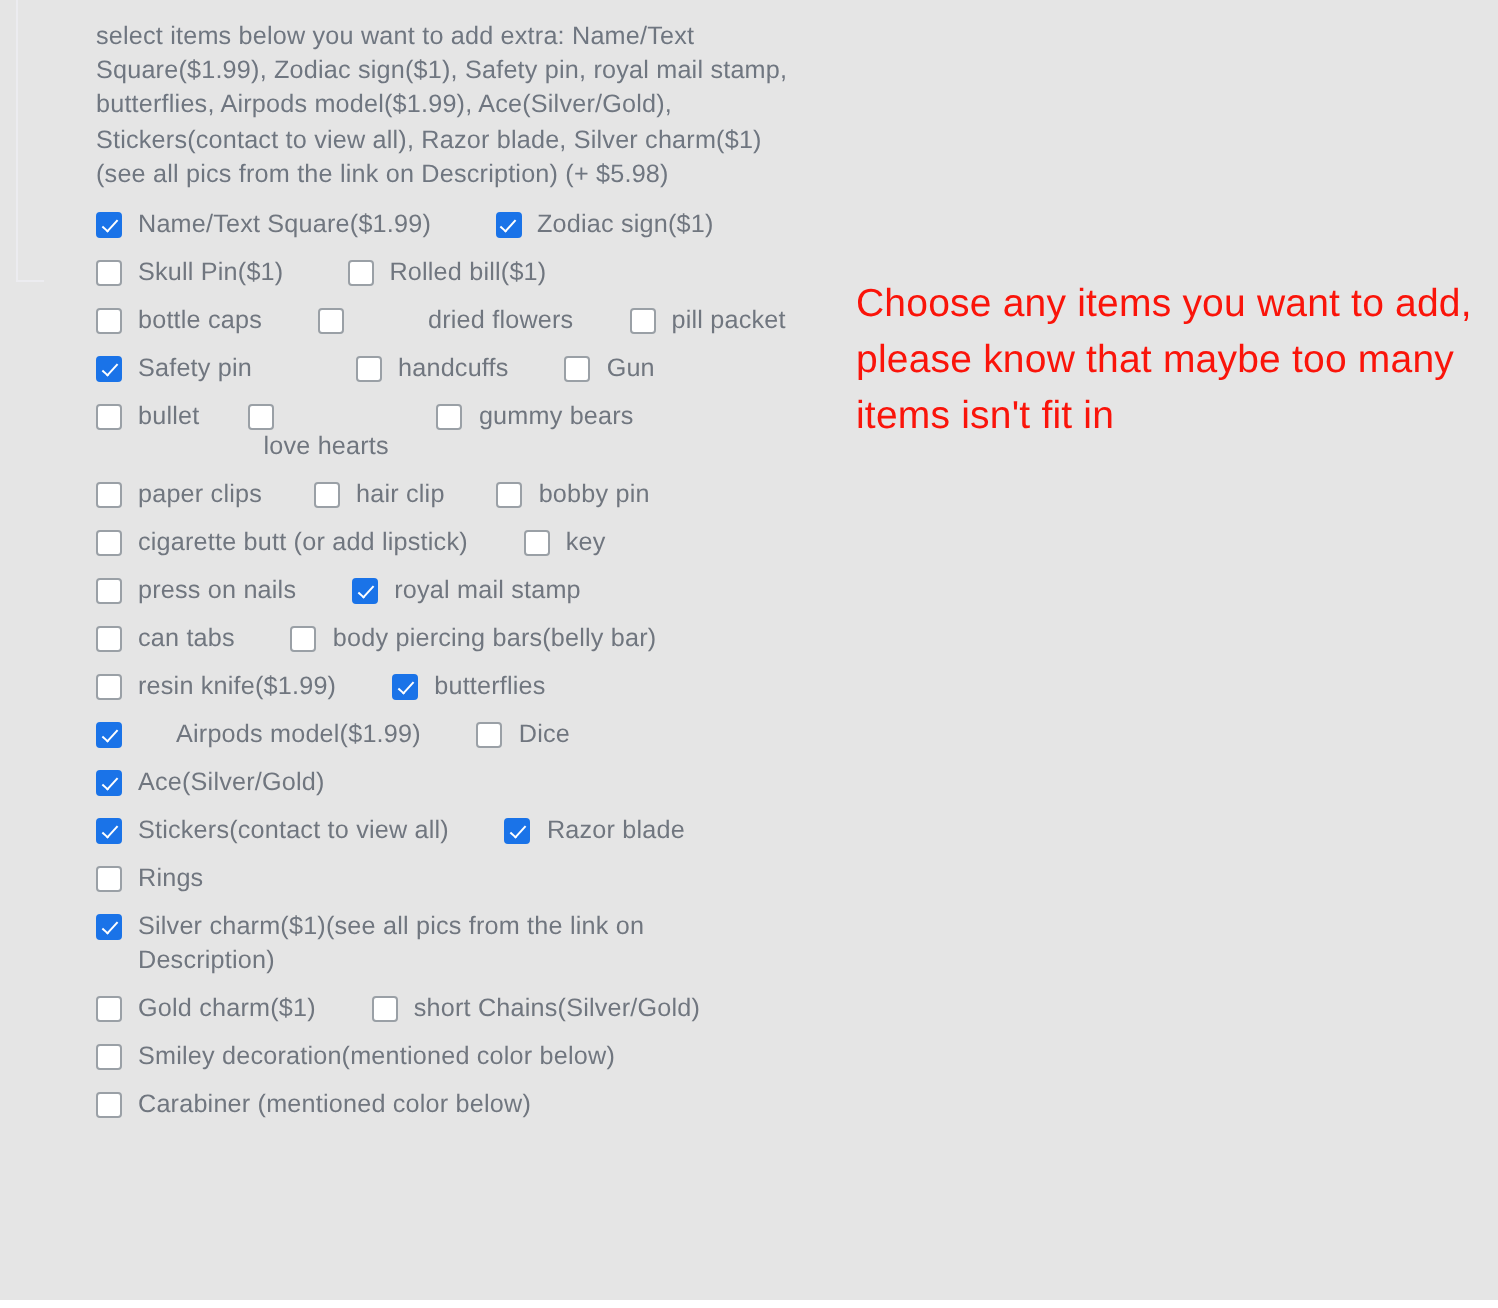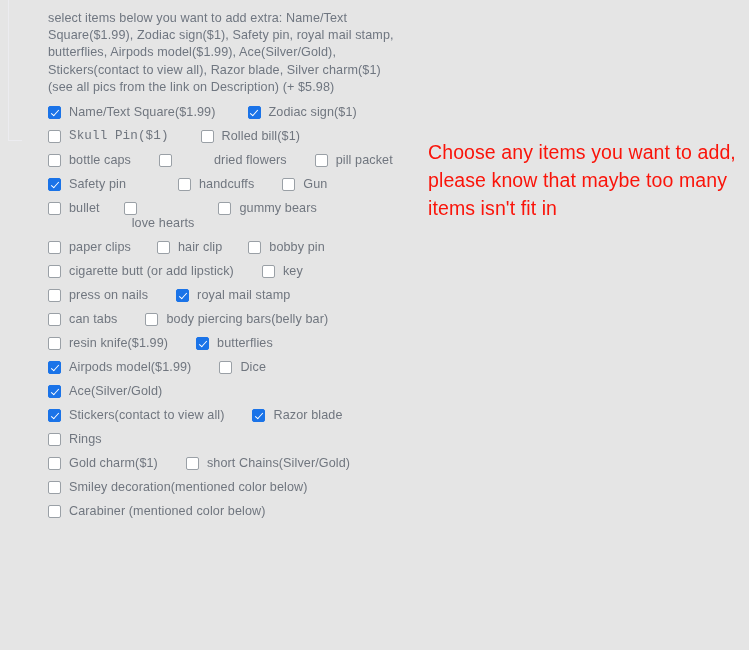--- a/index.html
+++ b/index.html
@@ -138,21 +138,21 @@
           <label class="opt-item" style="margin-right: 32px;">
             <span class="cb on"></span>
             <span class="cb-label">Name/Text Square($1.99)</span>
           </label>
           <label class="opt-item">
             <span class="cb on"></span>
             <span class="cb-label">Zodiac sign($1)</span>
           </label>
         </div>
         <div class="opt-row">
-          <label class="opt-item" style="margin-right: 32px; font-family: Liberation Mono, monospace;">
+          <label class="opt-item" style="margin-right: 32px;">
             <span class="cb off"></span>
             <span class="cb-label">Skull Pin($1)</span>
           </label>
           <label class="opt-item">
             <span class="cb off"></span>
             <span class="cb-label">Rolled bill($1)</span>
           </label>
         </div>
         <div class="opt-row">
           <label class="opt-item" style="margin-right: 28px;">
@@ -244,21 +244,21 @@
           <label class="opt-item" style="margin-right: 28px;">
             <span class="cb off"></span>
             <span class="cb-label">resin knife($1.99)</span>
           </label>
           <label class="opt-item">
             <span class="cb on"></span>
             <span class="cb-label">butterflies</span>
           </label>
         </div>
         <div class="opt-row">
-          <label class="opt-item" style="margin-right: 28px;">
+          <label class="opt-item" style="margin-right: 28px; gap: 19px;">
             <span class="cb on"></span>
             <span class="cb-label">Airpods model($1.99)</span>
           </label>
           <label class="opt-item">
             <span class="cb off"></span>
             <span class="cb-label">Dice</span>
           </label>
         </div>
         <div class="opt-row">
           <label class="opt-item">
@@ -273,20 +273,27 @@
           </label>
           <label class="opt-item">
             <span class="cb on"></span>
             <span class="cb-label">Razor blade</span>
           </label>
         </div>
         <div class="opt-row">
           <label class="opt-item">
             <span class="cb off"></span>
             <span class="cb-label">Rings</span>
+          </label>
+        </div>
+        <div class="opt-row">
+          <label class="opt-item">
+            <span class="cb on"></span>
+            <span class="cb-label">Silver charm($1)(see all pics from the link on
+Description)</span>
           </label>
         </div>
         <div class="opt-row">
           <label class="opt-item" style="margin-right: 28px;">
             <span class="cb off"></span>
             <span class="cb-label">Gold charm($1)</span>
           </label>
           <label class="opt-item">
             <span class="cb off"></span>
             <span class="cb-label">short Chains(Silver/Gold)</span>

